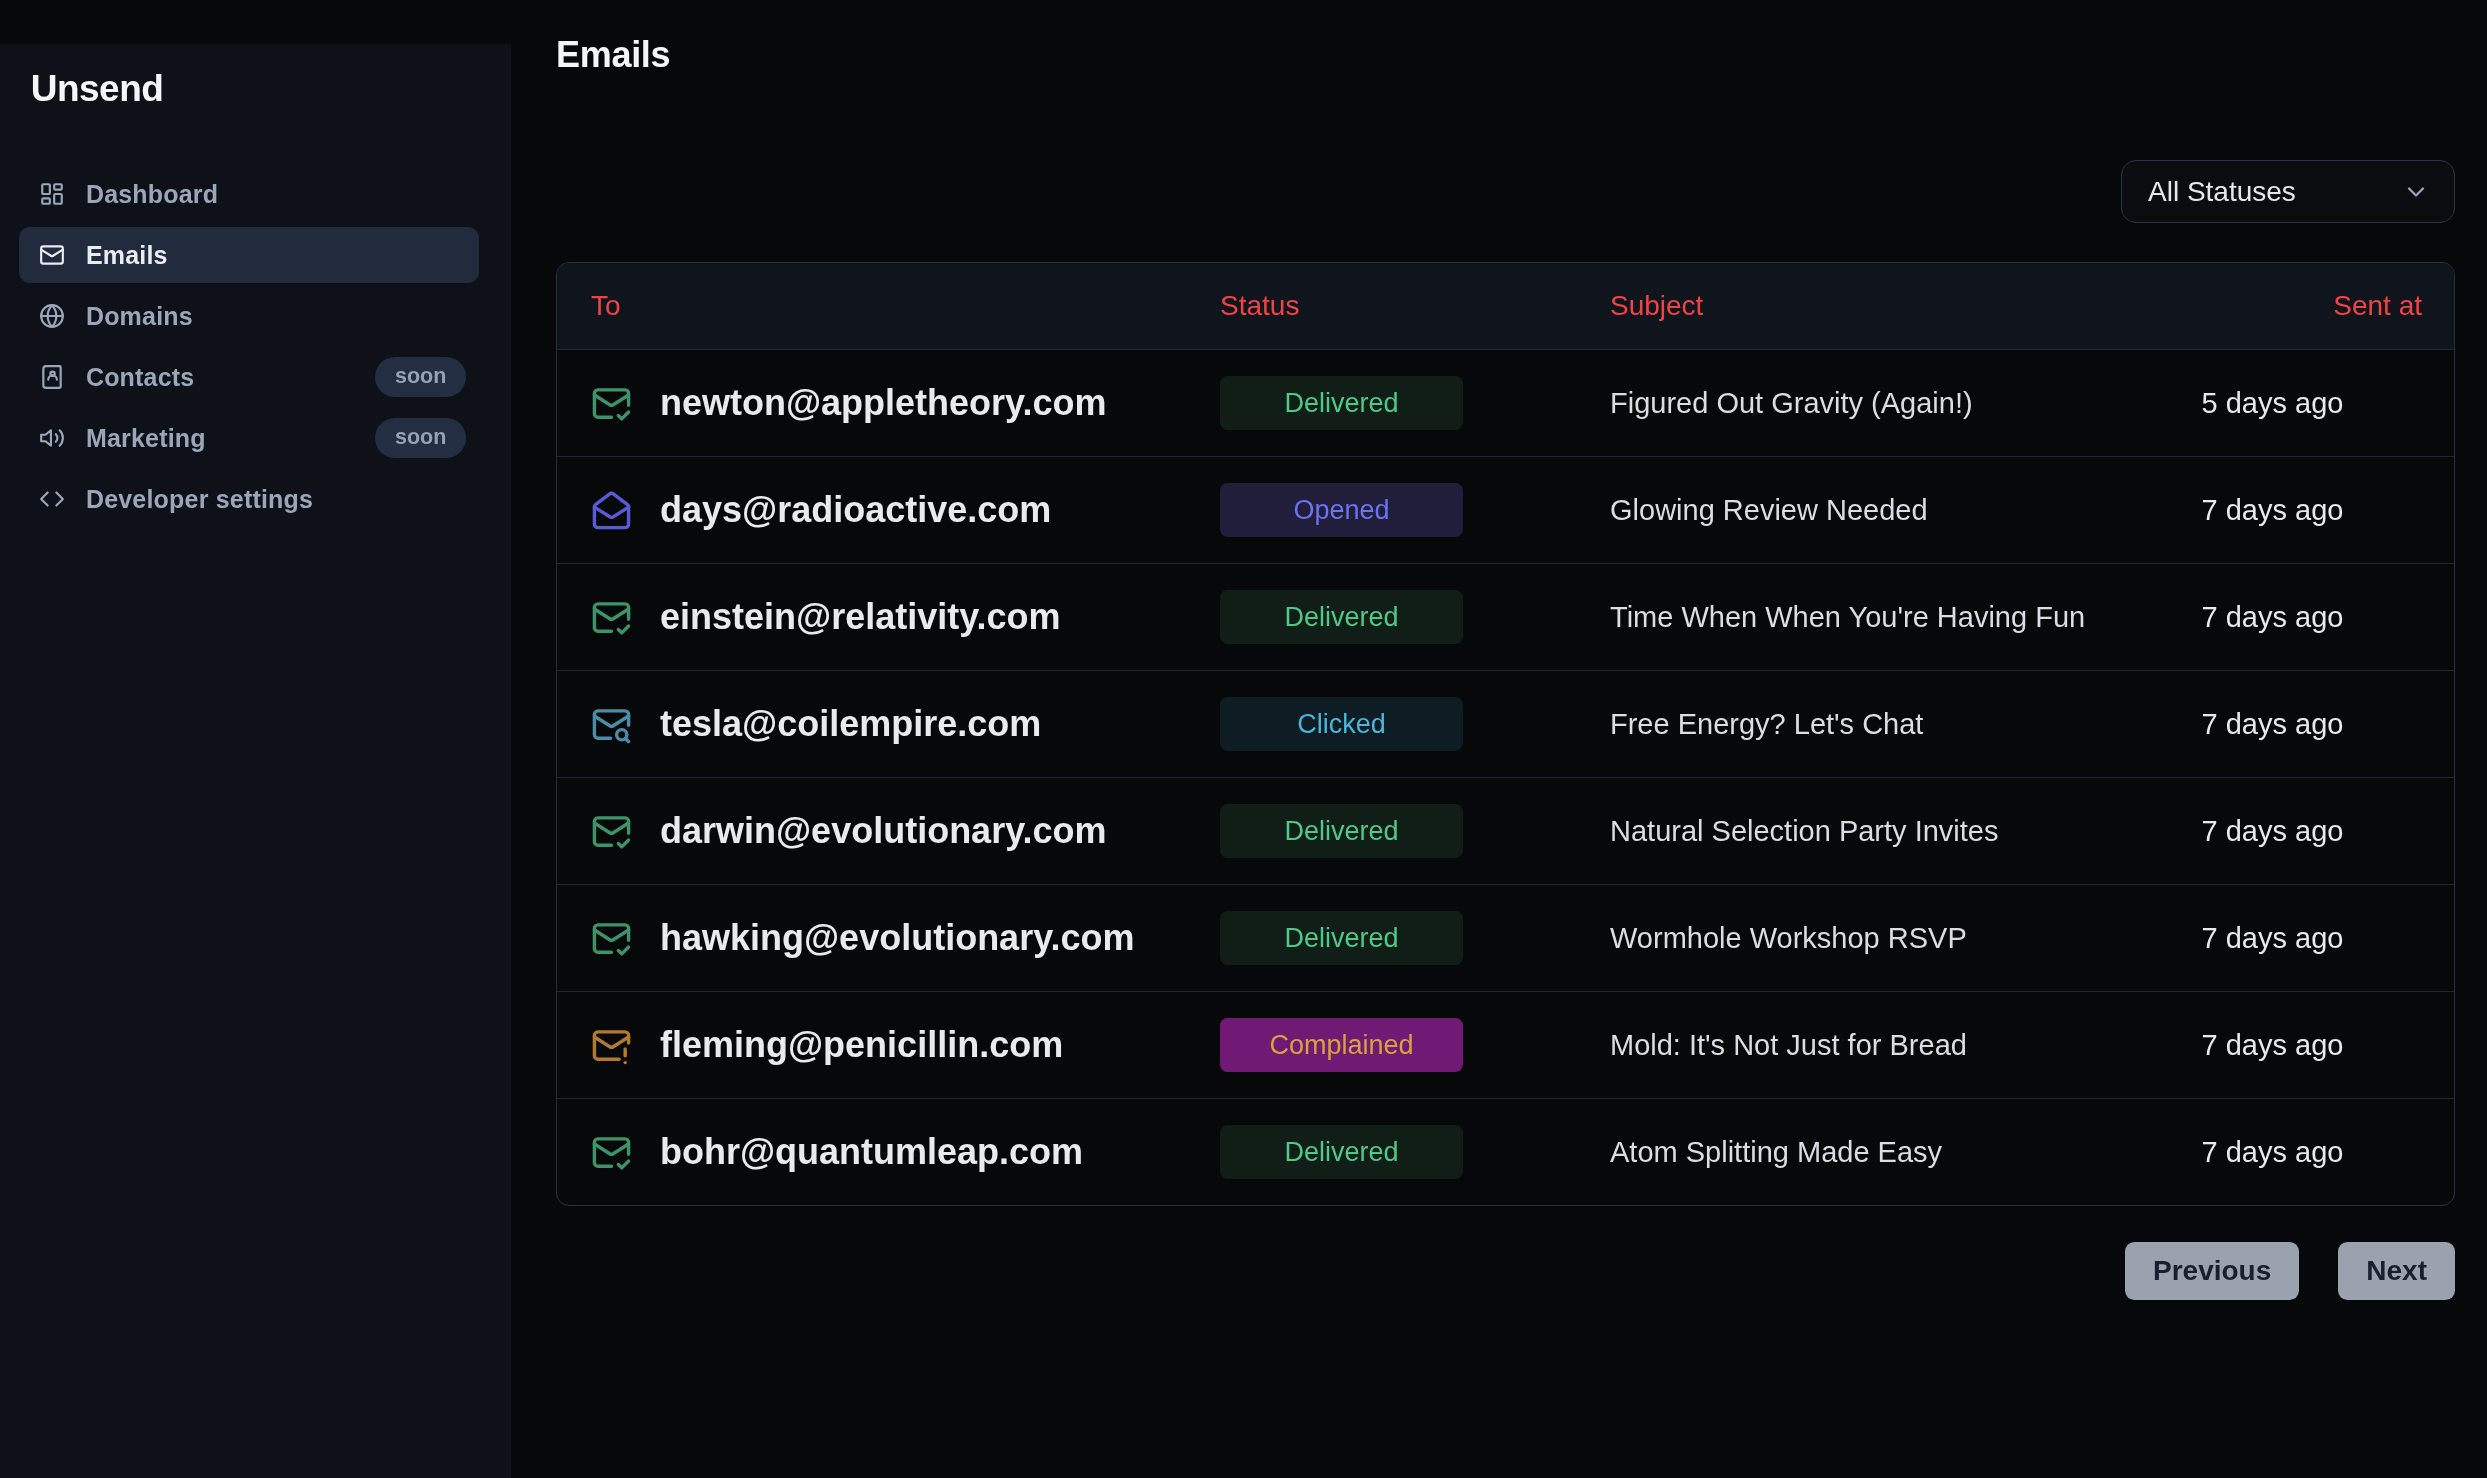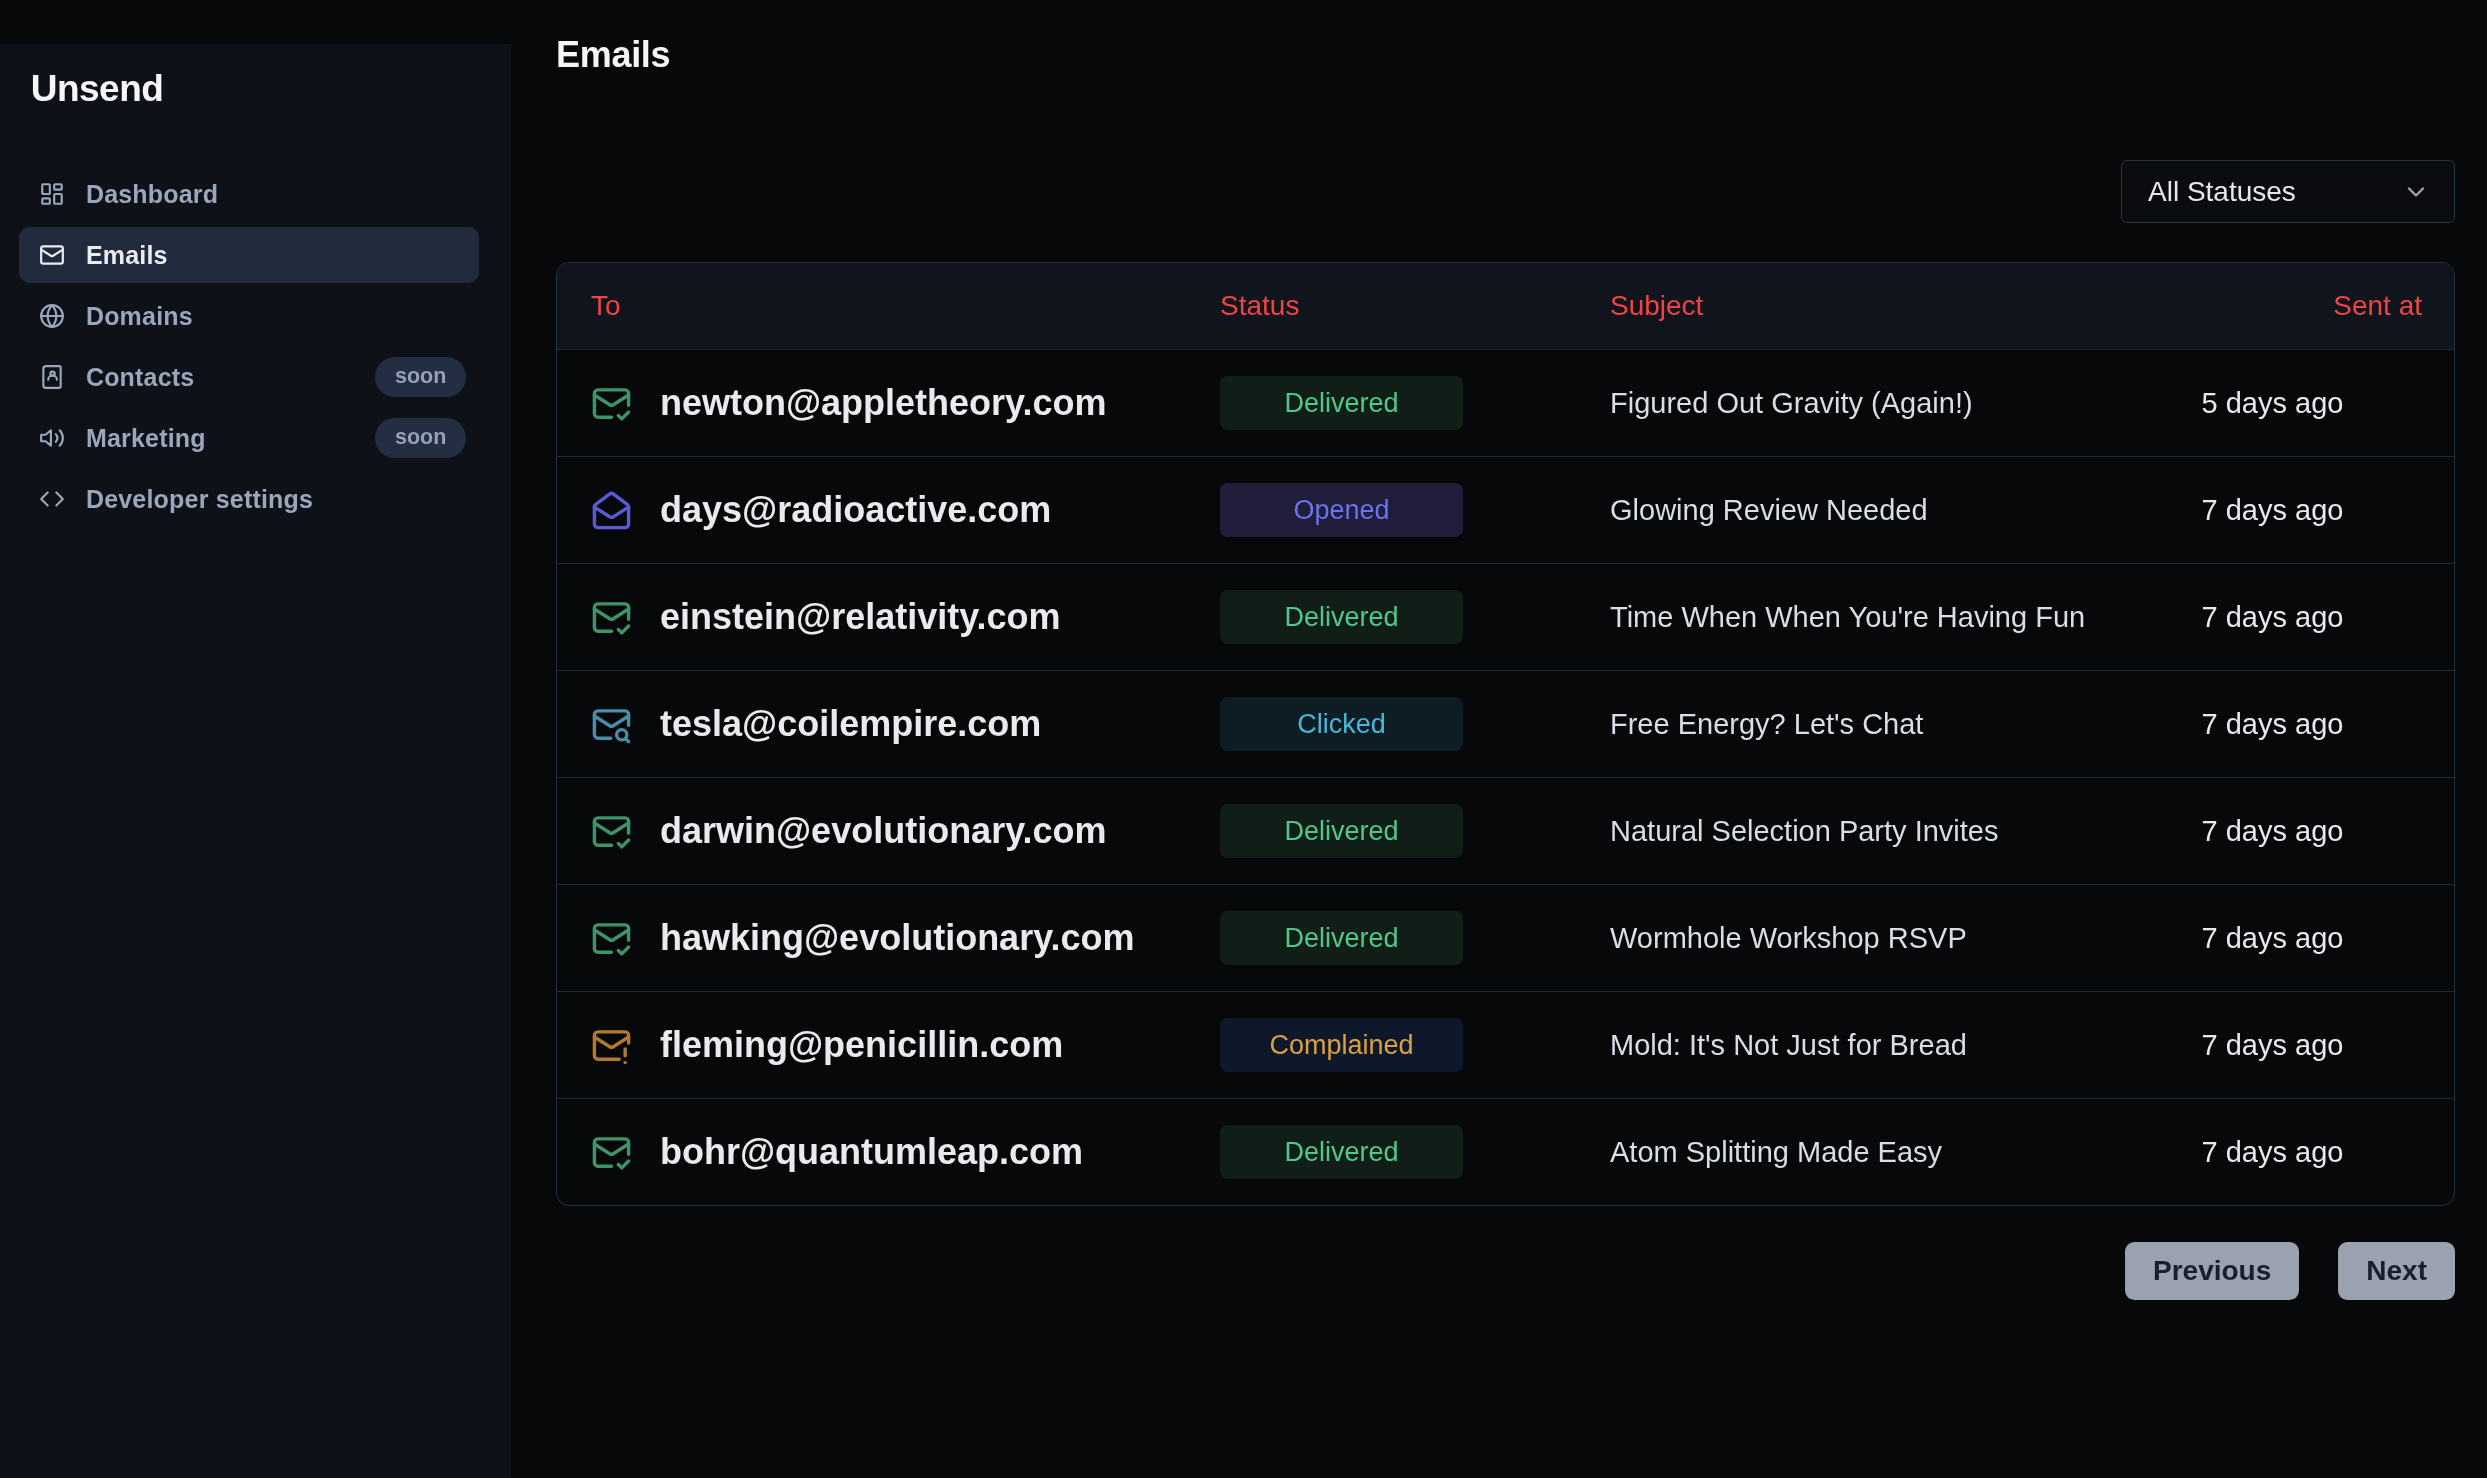--- a/index.html
+++ b/index.html
@@ -34,21 +34,21 @@
     font-size:21.5px; font-weight:600; line-height:1;
     padding:8.4px 19.7px 9.4px; border-radius:935px;
   }
 
   
   .main { flex:1; padding:34px 32px 0 45px; }
   .page-title { font-size:36px; font-weight:700; color:#f3f5f7; letter-spacing:-0.3px; }
 
   .toolbar { display:flex; justify-content:flex-end; margin-top:84px; }
   .dropdown {
-    width:334px; height:63px; border:1.9px solid #2b3447; border-radius:6px;
+    width:334px; height:63px; border:1.9px solid #2b3447; border-radius:15px;
     background:#0a0c10; display:flex; align-items:center; justify-content:space-between;
     padding:0 24px 0 26px; cursor:pointer;
   }
   .dropdown-value { font-size:28px; color:#e4e8ee; }
   .chev { width:28px; height:28px; color:#9aa3b2; display:inline-flex; }
   .chev svg { width:28px; height:28px; }
 
   
   .card {
     margin-top:39px; border:1.9px solid #273043; border-radius:13px; overflow:hidden;
@@ -282,21 +282,21 @@
                 <svg viewBox="0 0 24 24" fill="none" stroke="currentColor" stroke-width="2" stroke-linecap="round" stroke-linejoin="round">
                   <path d="M22 10.5V6a2 2 0 0 0-2-2H4a2 2 0 0 0-2 2v12c0 1.1.9 2 2 2h12.5"></path>
                   <path d="m22 7-8.97 5.7a1.94 1.94 0 0 1-2.06 0L2 7"></path>
                   <path d="M20 14v4"></path>
                   <path d="M20 22v.01"></path>
                 </svg>
               </span>
               <span class="email">fleming@penicillin.com</span>
             </div>
             <div class="cell status">
-              <span class="badge" style="background:#0f172a;color:#d9a240">Complained</span>
+              <span class="badge" style="background:#701a75;color:#d9a240">Complained</span>
             </div>
             <div class="cell subject">Mold: It's Not Just for Bread</div>
             <div class="cell sent">7 days ago</div>
           </div>
           <div class="row">
             <div class="cell to">
               <span class="mail-icon" style="color:#3d9468">
                 <svg viewBox="0 0 24 24" fill="none" stroke="currentColor" stroke-width="2" stroke-linecap="round" stroke-linejoin="round">
                   <path d="M22 13V6a2 2 0 0 0-2-2H4a2 2 0 0 0-2 2v12c0 1.1.9 2 2 2h8"></path>
                   <path d="m22 7-8.97 5.7a1.94 1.94 0 0 1-2.06 0L2 7"></path>

